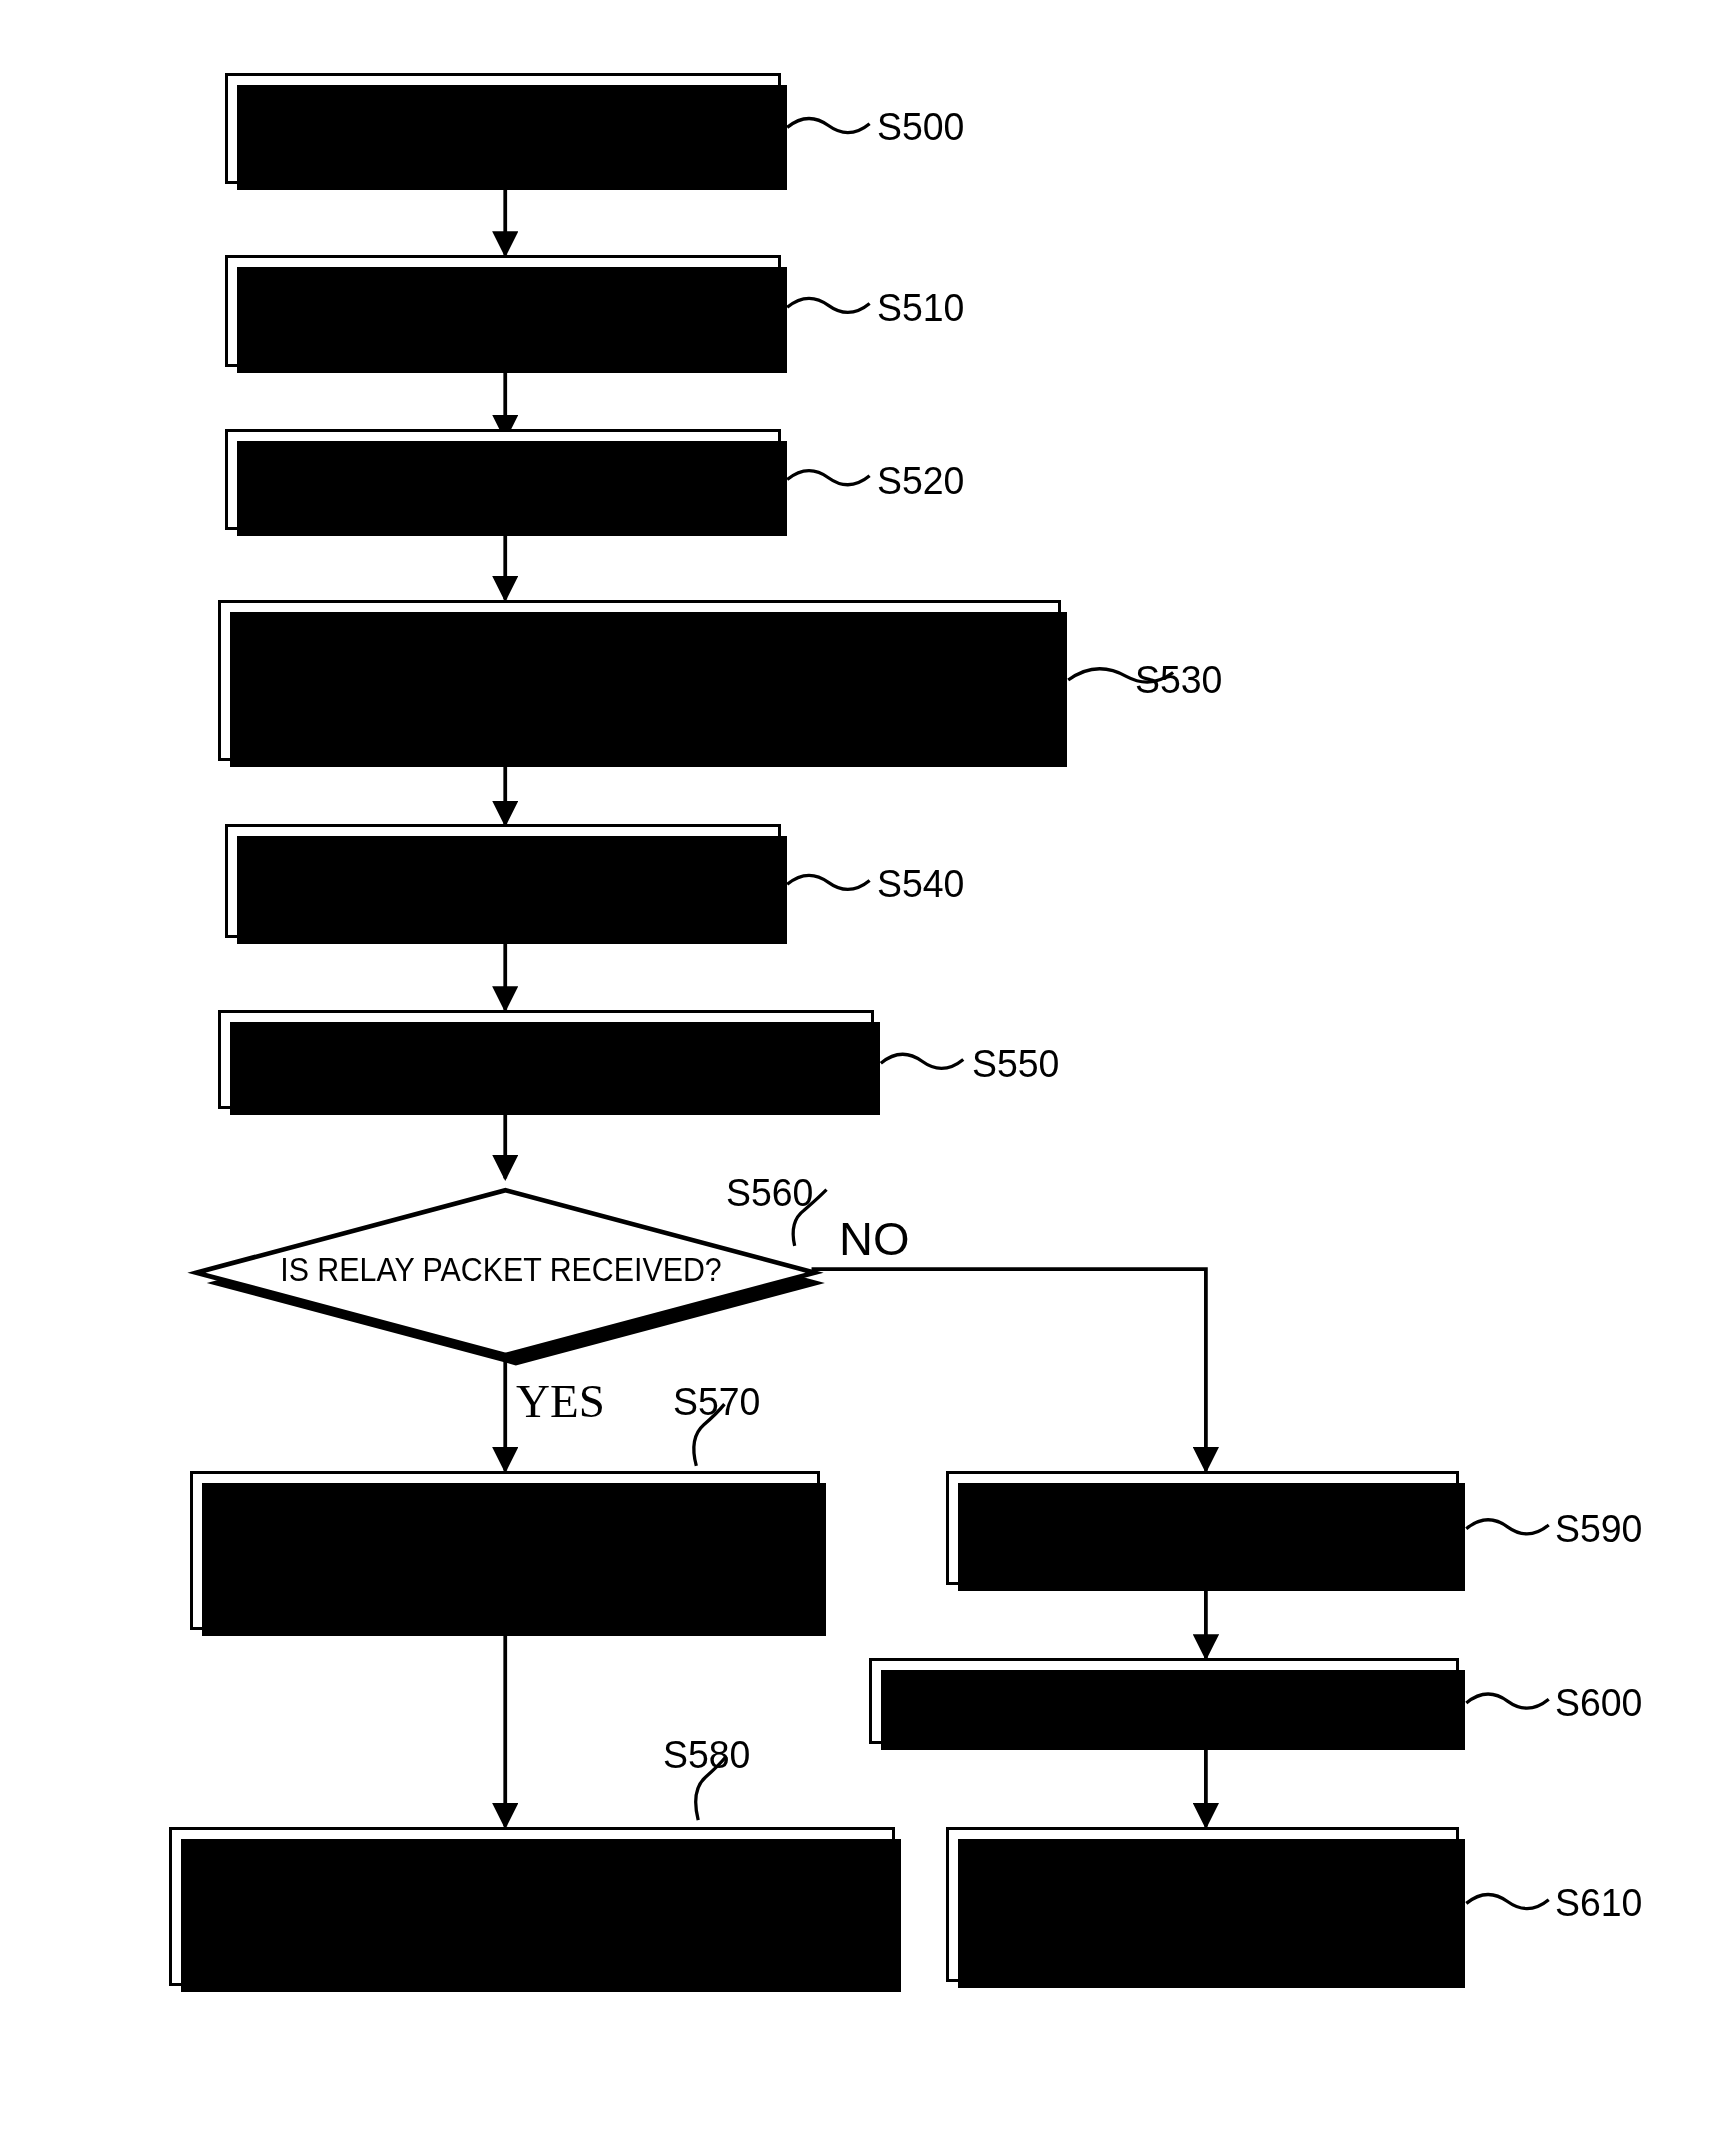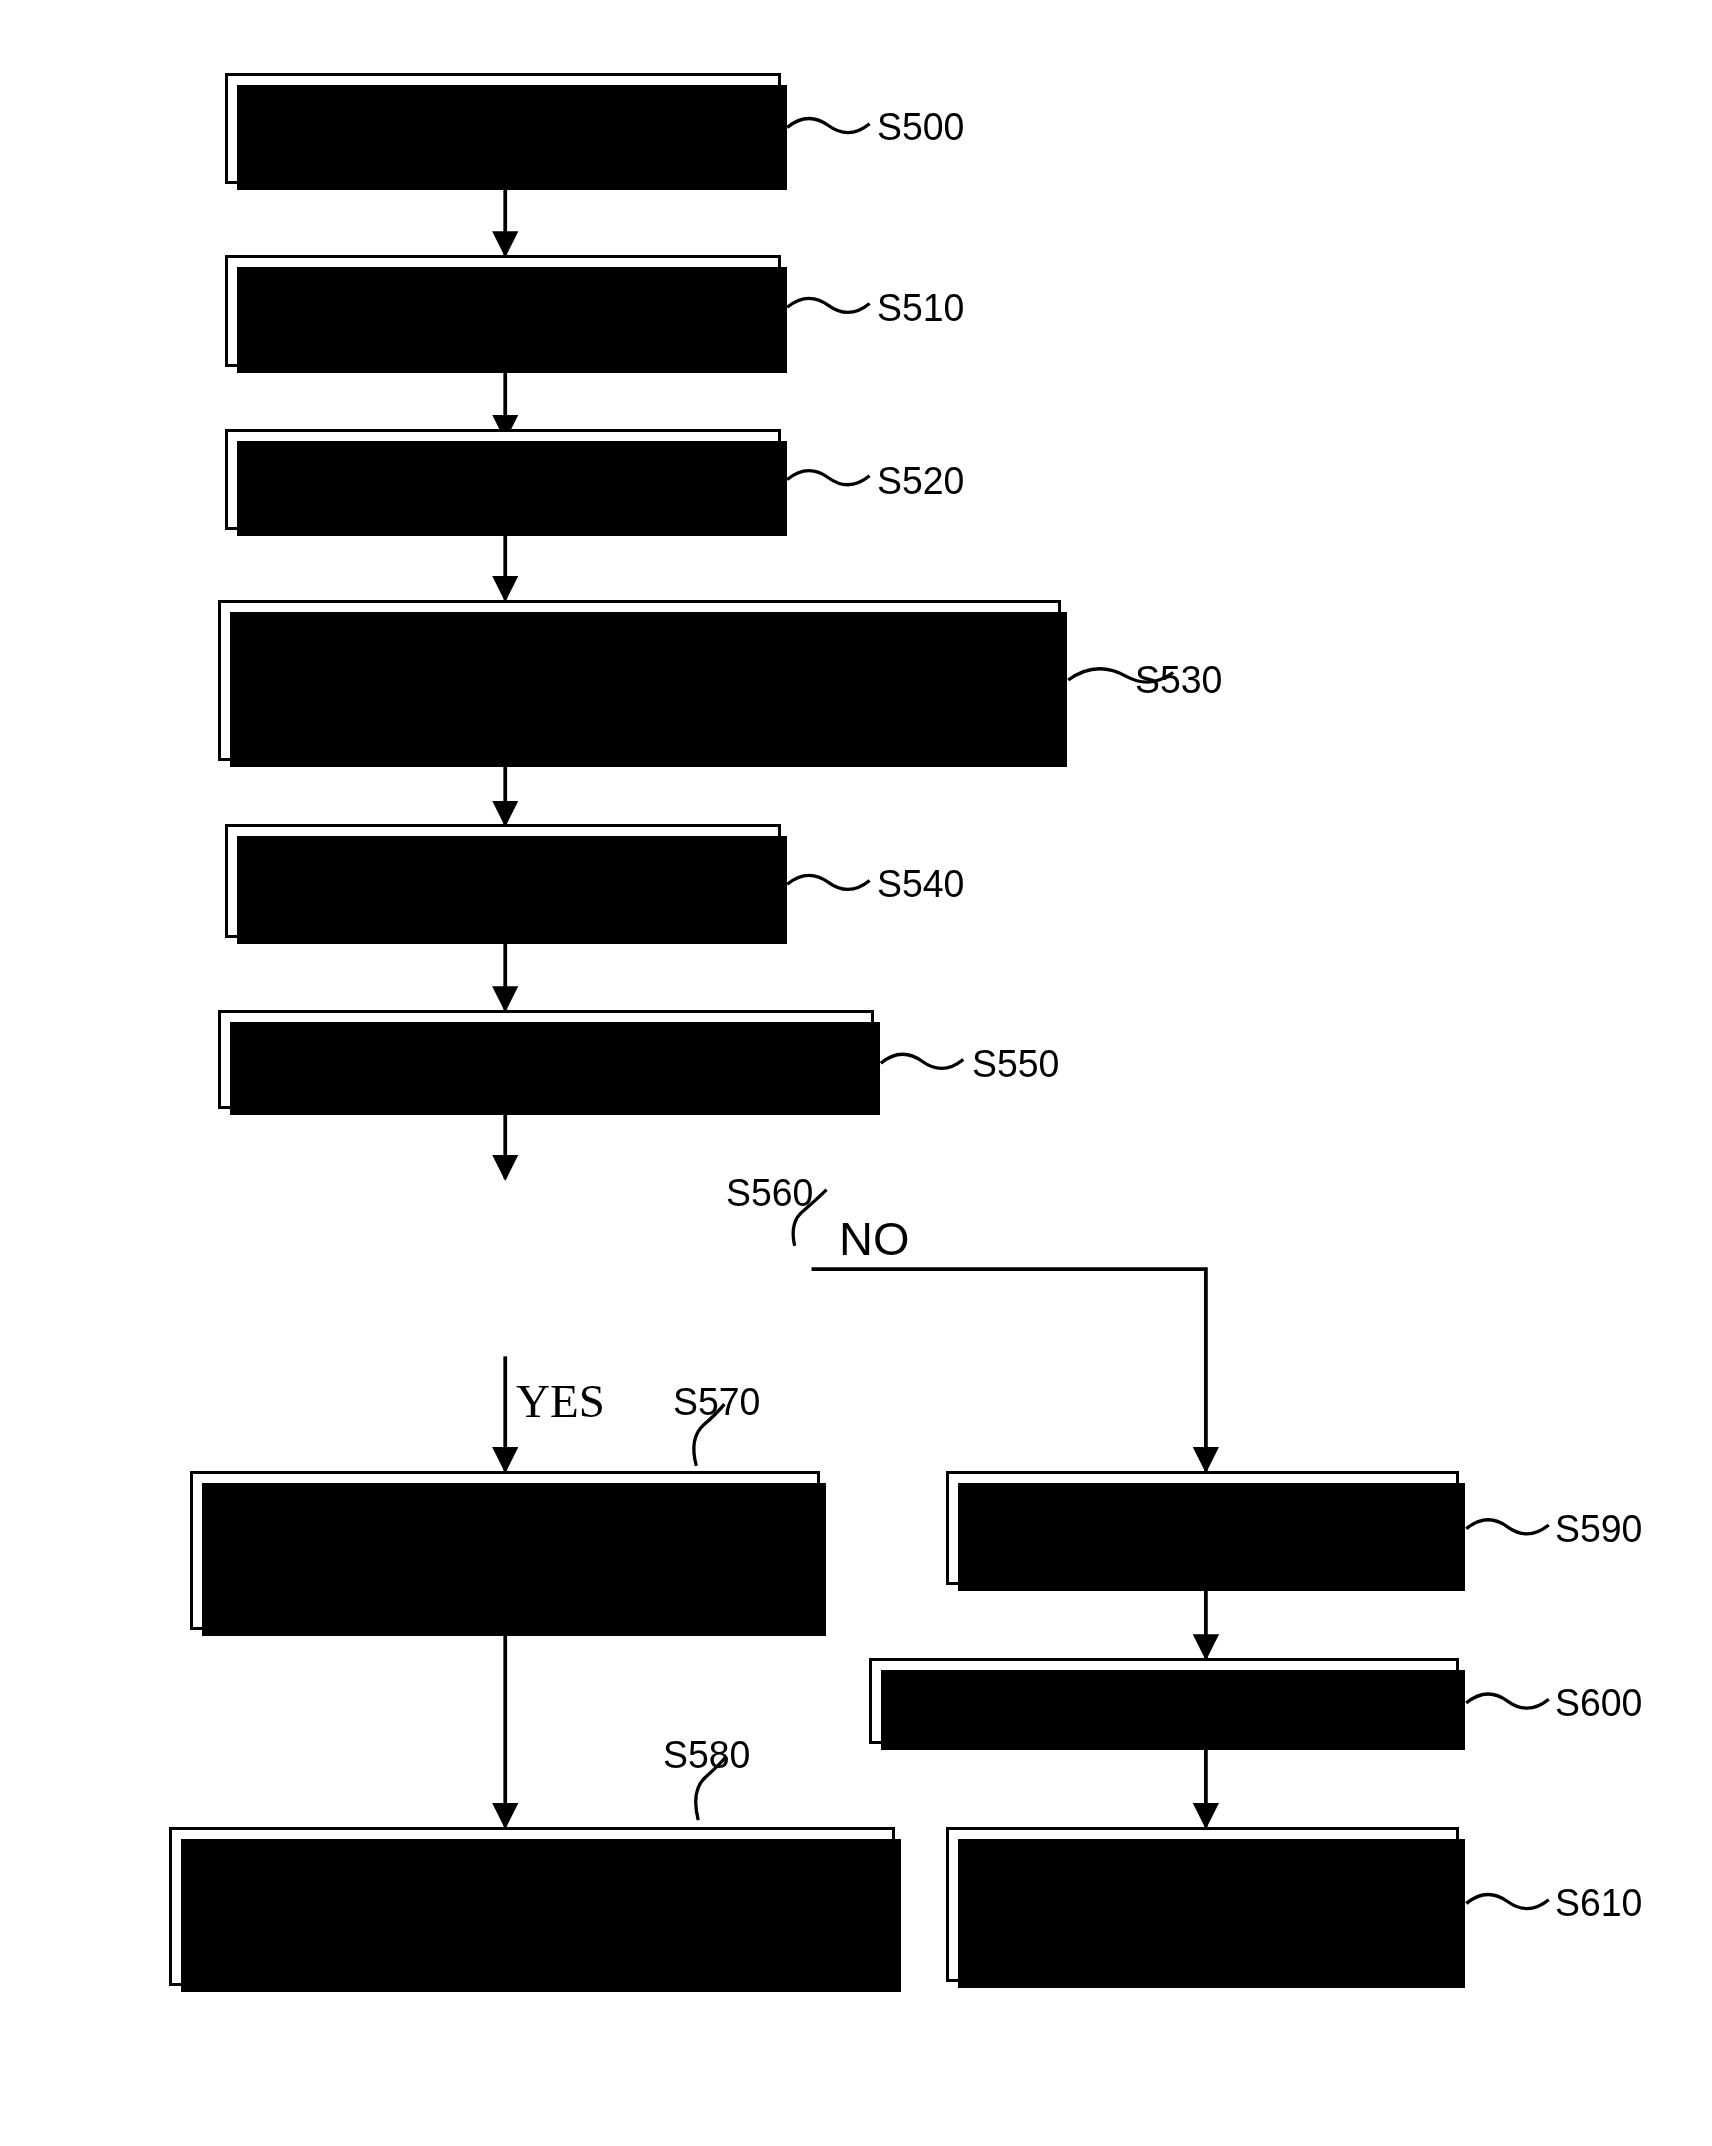--- a/index.html
+++ b/index.html
@@ -171,20 +171,27 @@
   <div class="node" style="left:225px; top:824px; width:556px; height:114px;">
     <span class="label">DETERMINE WAKEUP TIME</span>
   </div>
   <div class="ref" style="left:877px; top:862px;">S540</div>
 
   <div class="node" style="left:218px; top:1010px; width:656px; height:99px;">
     <span class="label">WAKE UP AT CORRESPONDING TIME</span>
   </div>
   <div class="ref" style="left:972px; top:1042px;">S550</div>
 
+  <div class="diamond-wrap" style="left:187px; top:1179px; width:628px; height:183px;">
+    <svg width="637" height="192" viewBox="0 0 680 205">
+      <polygon points="340,12 670,100 340,188 10,100" fill="#000000" transform="translate(11,11)"></polygon>
+      <polygon points="340,12 670,100 340,188 10,100" fill="#ffffff" stroke="#000000" stroke-width="5"></polygon>
+    </svg>
+    <div class="dlabel">IS RELAY PACKET RECEIVED?</div>
+  </div>
   <div class="ref" style="left:726px; top:1171px;">S560</div>
 
   <div class="edge-label" style="left:839px; top:1211px;">NO</div>
   <div class="edge-label" style="left:516px; top:1374px;font-family:Liberation Serif, serif;">YES</div>
 
   <div class="node" style="left:190px; top:1471px; width:630px; height:159px;">
     <span class="label two-line">
       <span>DETERMINE TRANSMITTING TIME OF</span><br>
       <span>RELAY PACKET AND NEXT WAKEUP TIME</span>
     </span>

